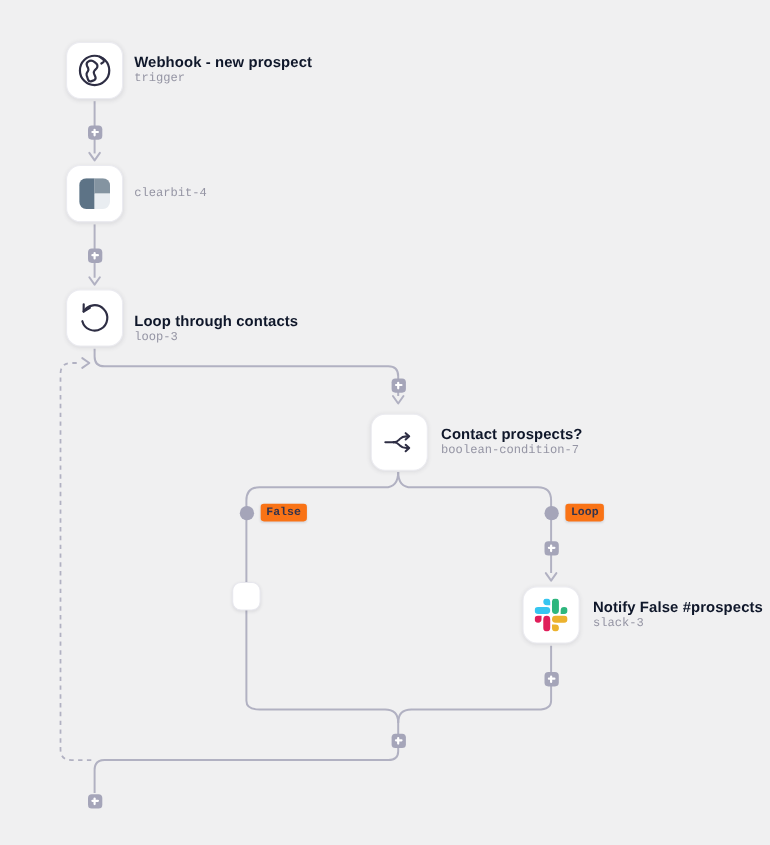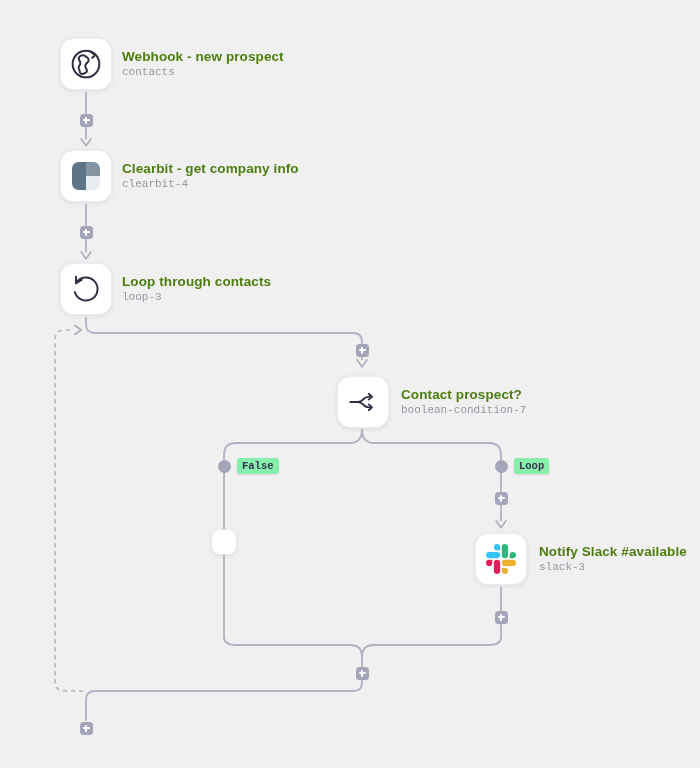--- a/index.html
+++ b/index.html
@@ -29,21 +29,21 @@
     width:26px;height:26px;background:#ffffff;
     border:1px solid #e7e7ed;border-radius:8px;
     box-shadow:0 1px 3px rgba(45,45,70,.10);
     box-sizing:border-box;cursor:pointer;
   }
   .node-label{
     position:absolute;z-index:3;
     height:52px;display:flex;flex-direction:column;justify-content:center;
   }
   .node-title{
-    font-size:13.5px;font-weight:700;color:#4d7c0f;
+    font-size:13.5px;font-weight:700;color:#0f172a;
     letter-spacing:.1px;line-height:17px;white-space:nowrap;
   }
   .node-sub{
     font-family:"Liberation Mono", monospace;
     font-size:11px;color:#9595a4;line-height:15px;white-space:nowrap;
   }
   .plus{
     position:absolute;z-index:4;
     width:13px;height:13px;border-radius:3.5px;
     background:#a5a5b9;
@@ -53,21 +53,21 @@
   .plus-glyph{position:relative;width:7px;height:7px;display:block;}
   .plus-glyph::before{content:"";position:absolute;left:0;top:2.6px;width:7px;height:1.8px;background:#fff;border-radius:1px;}
   .plus-glyph::after{content:"";position:absolute;top:0;left:2.6px;width:1.8px;height:7px;background:#fff;border-radius:1px;}
   .dot{
     position:absolute;z-index:4;
     width:13px;height:13px;border-radius:50%;
     background:#a5a5b9;
   }
   .badge{
     position:absolute;z-index:4;
-    background:#86efac;border-radius:3px;
+    background:#f97316;border-radius:3px;
     box-shadow:0 1px 2px rgba(45,45,70,.12);
     padding:2px 5px;
     font-family:"Liberation Mono", monospace;
     font-size:10.5px;font-weight:700;color:#33334c;
     line-height:12px;white-space:nowrap;
   }
 </style>
 </head>
 <body>
 
@@ -128,79 +128,78 @@
     <svg width="32" height="32" viewBox="-12 -12 24 24">
       <g stroke="#2e2e44" stroke-width="1.5" fill="none" stroke-linecap="round" stroke-linejoin="round">
         <circle cx="0" cy="0" r="10"></circle>
         <path d="M-4.6,-5.8 C-3.2,-6.8 -1.2,-6.6 0,-5.6 L1.2,-4.6 C2.1,-3.8 2.2,-2.4 1.4,-1.5 L0,0 C-0.5,0.6 -0.7,1.4 -0.4,2.2 L0.5,4.3 C0.9,5.3 0.4,6.4 -0.6,6.8 L-2,7.3 C-3,7.7 -4.1,7.2 -4.5,6.2 L-5.4,3.4 C-5.6,2.7 -5.5,2 -5.1,1.4 L-4.6,0.6 C-4.2,0 -4.1,-0.8 -4.4,-1.5 L-5.2,-3.2 C-5.6,-4.2 -5.4,-5.2 -4.6,-5.8 Z"></path>
         <path d="M3.4,-9.4 L5.8,-7.6 C6.5,-7.1 6.5,-6 5.8,-5.5 L4.6,-4.7"></path>
       </g>
     </svg>
   </div>
   <div class="node-label" style="left:122px;top:38px">
     <div class="node-title">Webhook - new prospect</div>
-    <div class="node-sub">contacts</div>
+    <div class="node-sub">trigger</div>
   </div>
 
   <div class="node" style="left:60px;top:150px">
     <svg width="28" height="28" viewBox="0 0 28 28">
       <defs>
           <clipPath id="cbclip">
             <rect width="28" height="28" rx="6.5"></rect>
           </clipPath>
         </defs>
       <g clip-path="url(#cbclip)">
         <rect x="0" y="0" width="14" height="28" fill="#5d7386"></rect>
         <rect x="14" y="0" width="14" height="14" fill="#8494a1"></rect>
         <rect x="14" y="14" width="14" height="14" fill="#e9edf1"></rect>
       </g>
     </svg>
   </div>
   <div class="node-label" style="left:122px;top:150px">
-    <div class="node-title">Clearbit - get company info</div>
     <div class="node-sub">clearbit-4</div>
   </div>
 
   <div class="node" style="left:60px;top:263px">
     <svg width="30" height="30" viewBox="-13 -13 26 26">
       <g stroke="#2e2e44" stroke-width="1.7" fill="none" stroke-linecap="round" stroke-linejoin="round">
         <path d="M-9.66,2.59 A10,10 0 1 0 -8.66,-5"></path>
         <path d="M-8.58,-10.73 L-8.66,-5 L-3.74,-7.93"></path>
       </g>
     </svg>
   </div>
-  <div class="node-label" style="left:122px;top:263px">
+  <div class="node-label" style="left:122px;top:273px">
     <div class="node-title">Loop through contacts</div>
     <div class="node-sub">loop-3</div>
   </div>
 
   <div class="node" style="left:337px;top:376px">
     <svg width="30" height="30" viewBox="-13 -13 26 26">
       <g stroke="#2e2e44" stroke-width="1.6" fill="none" stroke-linecap="round" stroke-linejoin="round">
         <path d="M-11,0 H-4.5"></path>
         <path d="M-4.5,0 C-1.5,0 -1,-1 0.5,-2.6 C2,-4.2 3,-4.6 5.5,-4.6 H7"></path>
         <path d="M5,-7.1 L7.8,-4.6 L5,-2.1"></path>
         <path d="M-4.5,0 C-1.5,0 -1,1 0.5,2.6 C2,4.2 3,4.6 5.5,4.6 H7"></path>
         <path d="M5,7.1 L7.8,4.6 L5,2.1"></path>
       </g>
     </svg>
   </div>
   <div class="node-label" style="left:401px;top:376px">
-    <div class="node-title">Contact prospect?</div>
+    <div class="node-title">Contact prospects?</div>
     <div class="node-sub">boolean-condition-7</div>
   </div>
 
   <div class="node-mini" style="left:211px;top:529px"></div>
 
   <div class="node" style="left:475px;top:533px">
     <svg width="30" height="30" viewBox="0 0 24 24">
       <path d="M5.042 15.165a2.528 2.528 0 0 1-2.52 2.523A2.528 2.528 0 0 1 0 15.165a2.527 2.527 0 0 1 2.522-2.52h2.52v2.52zM6.313 15.165a2.527 2.527 0 0 1 2.521-2.52 2.527 2.527 0 0 1 2.521 2.52v6.313A2.528 2.528 0 0 1 8.834 24a2.528 2.528 0 0 1-2.521-2.522v-6.313z" fill="#E01E5A"></path>
       <path d="M8.834 5.042a2.528 2.528 0 0 1-2.521-2.52A2.528 2.528 0 0 1 8.834 0a2.528 2.528 0 0 1 2.521 2.522v2.52H8.834zM8.834 6.313a2.528 2.528 0 0 1 2.521 2.521 2.528 2.528 0 0 1-2.521 2.521H2.522A2.528 2.528 0 0 1 0 8.834a2.528 2.528 0 0 1 2.522-2.521h6.312z" fill="#36C5F0"></path>
       <path d="M18.958 8.834a2.528 2.528 0 0 1 2.52-2.521A2.528 2.528 0 0 1 24 8.834a2.528 2.528 0 0 1-2.522 2.521h-2.52V8.834zM17.687 8.834a2.528 2.528 0 0 1-2.521 2.521 2.528 2.528 0 0 1-2.521-2.521V2.522A2.528 2.528 0 0 1 15.166 0a2.528 2.528 0 0 1 2.521 2.522v6.312z" fill="#2EB67D"></path>
       <path d="M15.166 18.958a2.528 2.528 0 0 1 2.521 2.52A2.528 2.528 0 0 1 15.166 24a2.528 2.528 0 0 1-2.521-2.522v-2.52h2.521zM15.166 17.687a2.528 2.528 0 0 1-2.521-2.521 2.528 2.528 0 0 1 2.521-2.521h6.313A2.528 2.528 0 0 1 24 15.165a2.528 2.528 0 0 1-2.522 2.521h-6.312z" fill="#ECB22E"></path>
     </svg>
   </div>
   <div class="node-label" style="left:539px;top:533px">
-    <div class="node-title">Notify Slack #available</div>
+    <div class="node-title">Notify False #prospects</div>
     <div class="node-sub">slack-3</div>
   </div>
 
 </div>
 
 </body></html>

